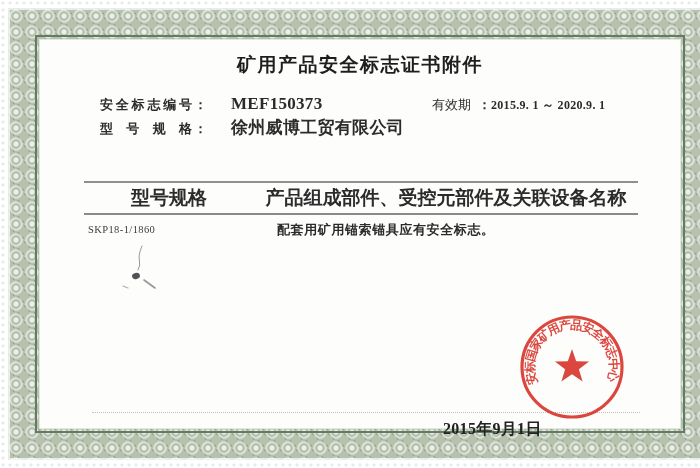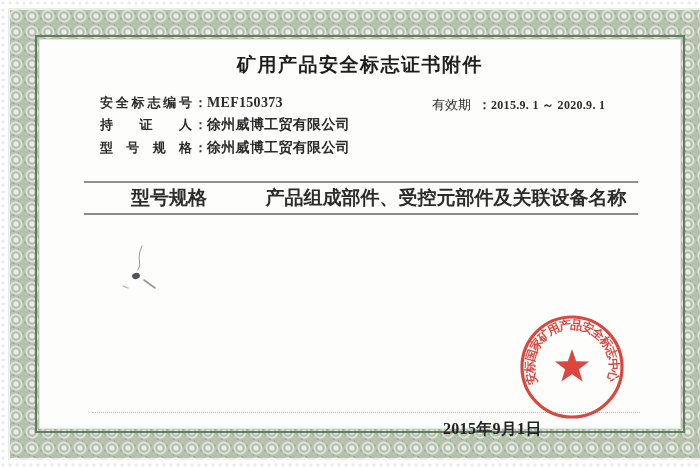--- a/index.html
+++ b/index.html
@@ -29,21 +29,21 @@
 
   .title {
     position:absolute; top:52px; left:0; width:100%; text-align:center;
     font-size:19px; font-weight:bold; letter-spacing:1.5px; color:#1e1e1e;
   }
 
   .fields { position:absolute; left:100px; top:94px; }
   .frow { height:22.3px; font-size:13px; white-space:nowrap; }
   .f-label { display:inline-block; width:92px; font-weight:bold; text-align:justify; text-align-last:justify;font-family:Liberation Mono, monospace; }
   .f-colon { font-weight:bold; margin-left:2px; }
-  .f-value { margin-left:0; font-weight:600; font-size:14px; letter-spacing:.3px; }
+  .f-value { margin-left:24px; font-weight:600; font-size:17px; letter-spacing:.3px; }
 
   .validity { position:absolute; left:432px; top:96px; font-size:13px; white-space:nowrap; }
   .v-label { font-weight:normal; }
   .v-colon { font-weight:bold; margin-left:7px; }
   .v-value { font-weight:600; font-size:12px; letter-spacing:.3px; }
 
   .spec-table { position:absolute; left:84px; top:181px; width:554px; }
   .t-head {
     display:flex; align-items:center; height:30px;
     border-top:2px solid #8f8f8f; border-bottom:2px solid #8a8a8a;
@@ -76,35 +76,36 @@
   <div class="frame-line"></div>
   <div class="content-sheet"></div>
 
   <div class="title">矿用产品安全标志证书附件</div>
 
   <div class="fields">
     <div class="frow">
       <span class="f-label">安全标志编号</span><span class="f-colon">：</span><span class="f-value">MEF150373</span>
     </div>
     <div class="frow">
-      <span class="f-label">持证人</span><span class="f-colon">：</span><span class="f-value">徐州威博工贸有限公司</span>
-    </div>
-    <div class="frow">
       <span class="f-label">型号规格</span><span class="f-colon">：</span><span class="f-value">徐州威博工贸有限公司</span>
     </div>
   </div>
 
   <div class="validity">
     <span class="v-label">有效期</span><span class="v-colon">：</span><span class="v-value">2015.9. 1 ～ 2020.9. 1</span>
   </div>
 
   <div class="spec-table">
     <div class="t-head">
       <div class="t-col-model">型号规格</div>
       <div class="t-col-comp">产品组成部件、受控元部件及关联设备名称</div>
+    </div>
+    <div class="t-row">
+      <div class="t-cell-model">SKP18-1/1860</div>
+      <div class="t-cell-comp">配套用矿用锚索锚具应有安全标志。</div>
     </div>
   </div>
 
   <svg class="smudge" viewBox="0 0 50 60" xmlns="http://www.w3.org/2000/svg">
     <path d="M22 6 q-4 9 -2.5 15 q1 5 -1.5 9" stroke="#4a4248" stroke-width="1" fill="none" opacity="0.55" stroke-linecap="round"></path>
     <ellipse cx="16" cy="36" rx="4" ry="3" fill="#38313a" opacity="0.85" transform="rotate(-15 16 36)"></ellipse>
     <path d="M24 40 l11 8" stroke="#57505a" stroke-width="1.6" fill="none" opacity="0.6" stroke-linecap="round"></path>
     <path d="M3 46 l5 2" stroke="#6a6370" stroke-width="1.2" fill="none" opacity="0.5" stroke-linecap="round"></path>
   </svg>
 

